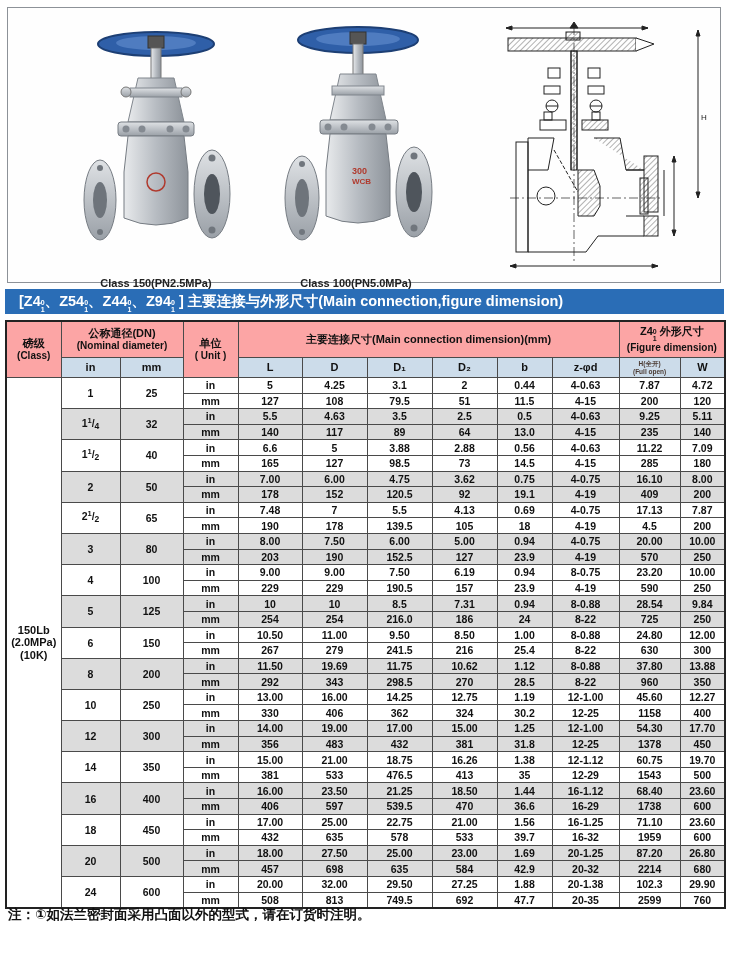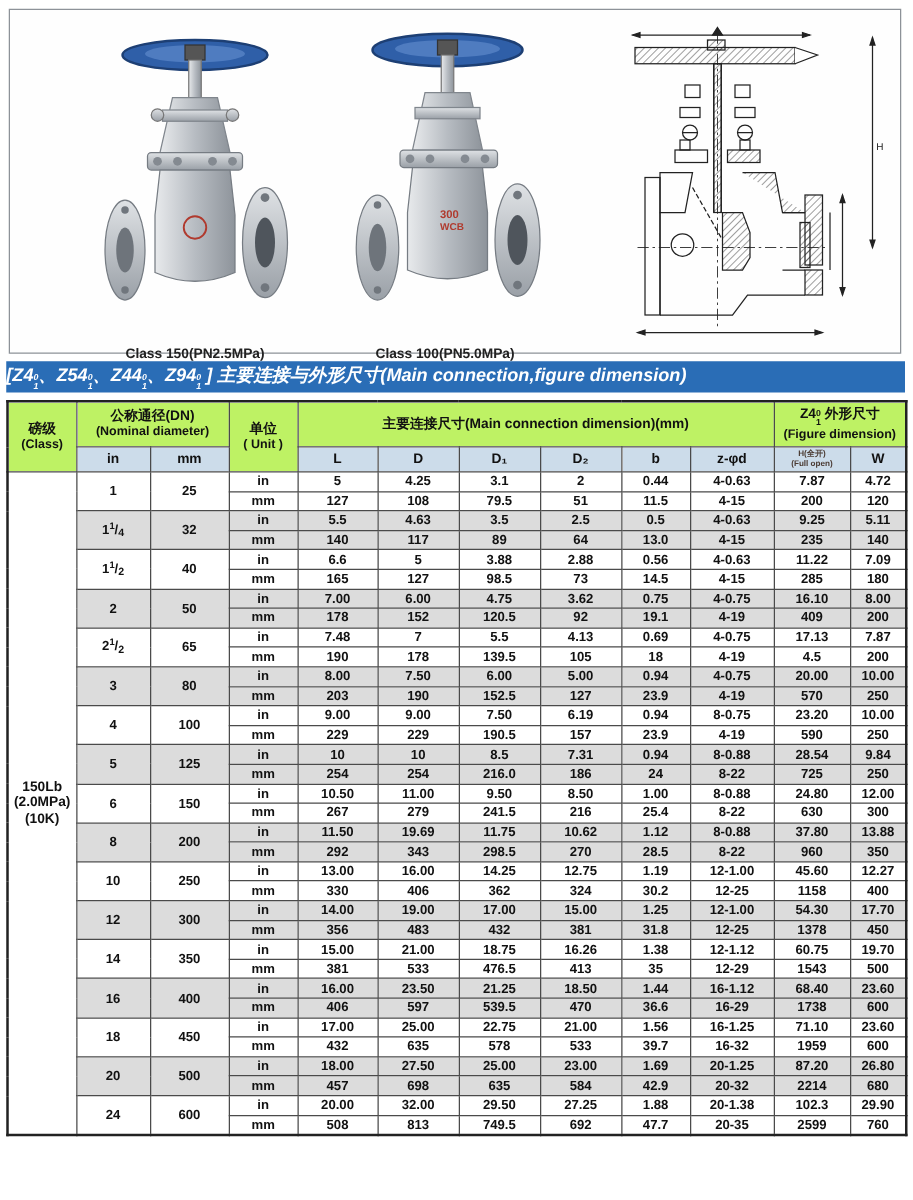--- a/index.html
+++ b/index.html
@@ -8,31 +8,31 @@
 
   
   .photo-panel{position:absolute;left:7px;top:7px;width:714px;height:276px;
                border:1px solid #8d9298;background:#fefefe;box-sizing:border-box;}
   .valve-img{position:absolute;}
   .caption{position:absolute;text-align:center;font-size:11px;font-weight:bold;color:#222;line-height:14px;margin-top:24px;}
 
   
   .title-bar{position:absolute;left:5px;top:289px;width:719px;height:25px;
              background:#2a6db6;color:#fff;font-weight:bold;font-size:14.5px;
-             line-height:25px;padding-left:0;box-sizing:border-box;white-space:nowrap;font-style:italic;}
+             line-height:25px;padding-left:14px;box-sizing:border-box;white-space:nowrap;}
   .stk{display:inline-flex;flex-direction:column;align-items:center;
        font-size:7px;line-height:6.5px;vertical-align:1px;font-weight:bold;}
 
   
   table.dim{position:absolute;left:5px;top:320px;border-collapse:collapse;
             table-layout:fixed;width:719px;font-size:10.5px;font-weight:bold;color:#111;}
   table.dim td,table.dim th{border:1px solid #4a4a4a;text-align:center;vertical-align:middle;
             padding:0;line-height:1.15;overflow:hidden;}
   table.dim{border:2px solid #222;}
-  th.hdr{background:#bef264;font-size:11px;}
+  th.hdr{background:#fca5a5;font-size:11px;}
   th.hdr .en{font-size:10px;font-weight:bold;text-align:center;}
   th.sub{background:#ccdcea;height:19px;font-size:11px;}
   th.sub-tiny{background:#ccdcea;font-size:6.5px;line-height:7px;color:#4a3a32;}
   tr.hrow1 th{height:35px;}
   tbody td{height:14.6px;background:#fff;}
   tr.band td{background:#dcdcdc;}
   td.classcell{background:#fff !important;font-size:11px;line-height:15px;}
   sup.fr{font-size:7.5px;vertical-align:4px;}
   sub.fr{font-size:8.5px;vertical-align:-2px;}
 
@@ -675,14 +675,15 @@
           <td>749.5</td>
           <td>692</td>
           <td>47.7</td>
           <td>20-35</td>
           <td>2599</td>
           <td>760</td>
         </tr>
       </tbody>
   </table>
 
+  <div class="note1">注：①如法兰密封面采用凸面以外的型式，请在订货时注明。</div>
 
 </div>
 
 </body></html>

